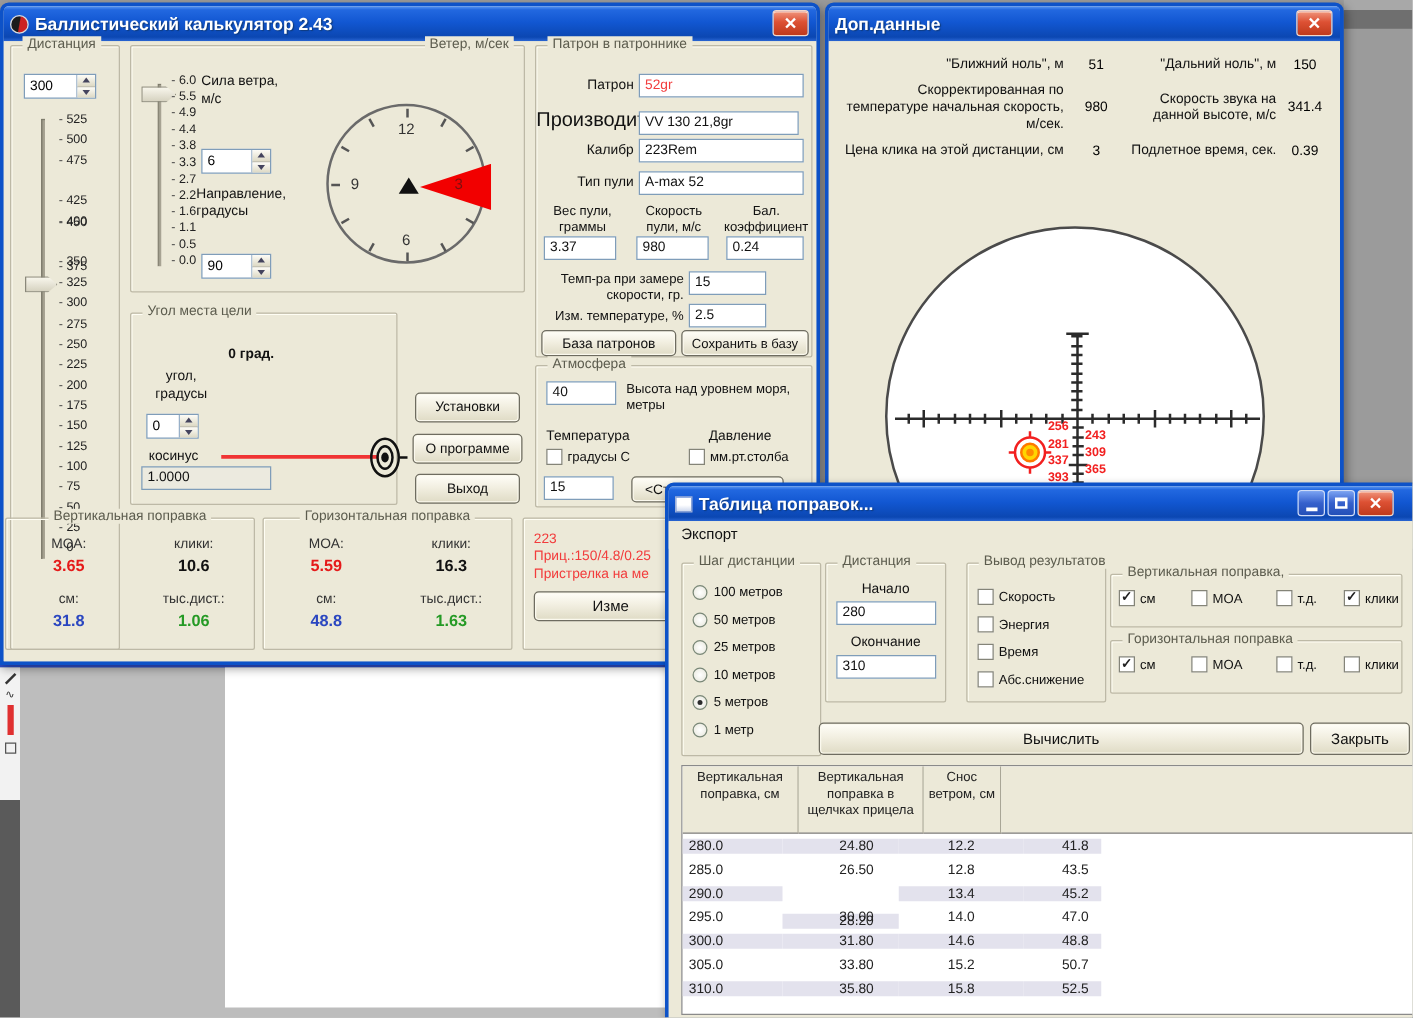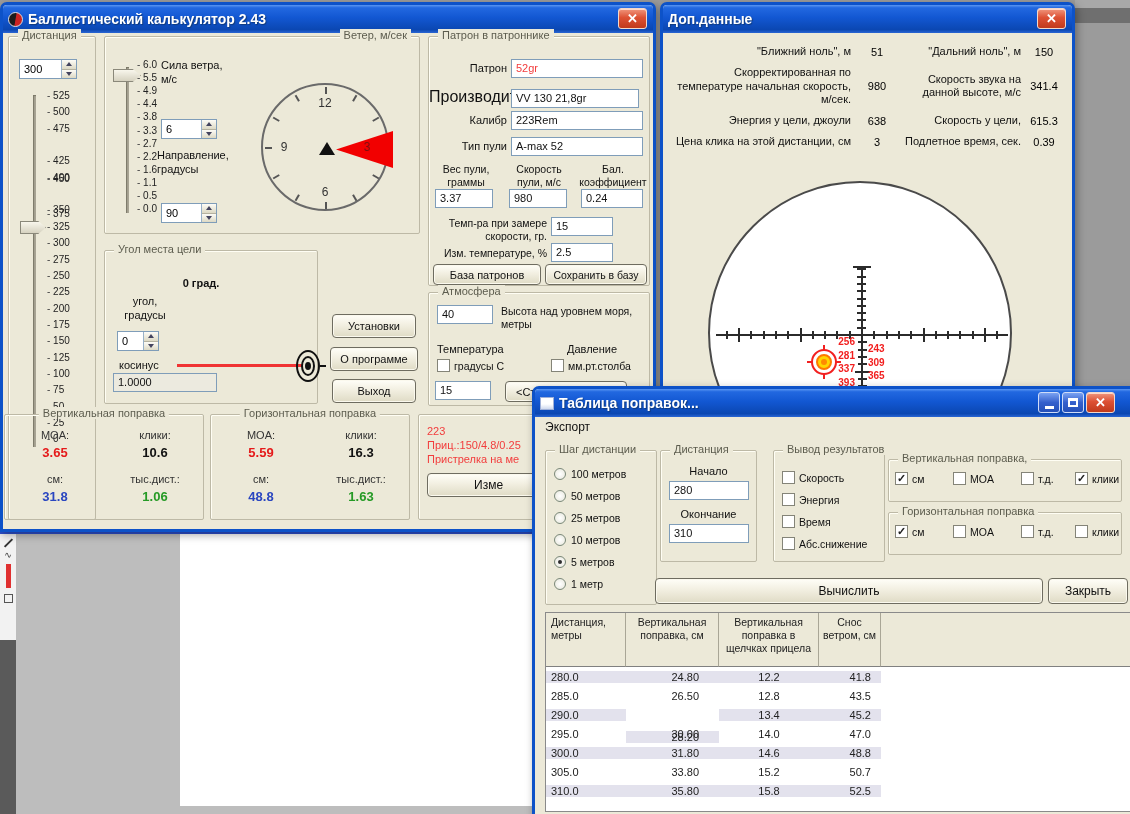--- a/index.html
+++ b/index.html
@@ -354,26 +354,20 @@
             <div class="sl sl1">"Ближний ноль", м</div>
             <div class="sv1">51</div>
             <div class="sl sl2">"Дальний ноль", м</div>
             <div class="sv2">150</div>
           </div>
           <div class="stat-row">
             <div class="sl sl1">Скорректированная по температуре начальная скорость, м/сек.</div>
             <div class="sv1">980</div>
             <div class="sl sl2">Скорость звука на данной высоте, м/с</div>
             <div class="sv2">341.4</div>
-          </div>
-          <div class="stat-row">
-            <div class="sl sl1">Энергия у цели, джоули</div>
-            <div class="sv1">638</div>
-            <div class="sl sl2">Скорость у цели,</div>
-            <div class="sv2">615.3</div>
           </div>
           <div class="stat-row">
             <div class="sl sl1">Цена клика на этой дистанции, см</div>
             <div class="sv1">3</div>
             <div class="sl sl2">Подлетное время, сек.</div>
             <div class="sv2">0.39</div>
           </div>
         </div>
       <div id="reticle">
           <div style="position: absolute; left: 6px; top: 151px; width: 292px; height: 2px; background: rgb(43, 43, 43);"></div>
@@ -565,21 +559,20 @@
               <div class="cb-lbl">клики</div>
             </div>
           </div>
       </div>
 
       <div class="btn" style="left:120px;top:161px;width:388px;height:26px;font-size:12px">Вычислить</div>
       <div class="btn" style="left:513px;top:161px;width:80px;height:26px;font-size:12px">Закрыть</div>
 
       <div id="corr-table">
         <div id="tbl-head">
-            <div class="th" style="width: 80px; text-align: left; padding-left: 5px;">Дистанция, метры</div>
             <div class="th" style="width: 93px;">Вертикальная поправка, см</div>
             <div class="th" style="width: 100px;">Вертикальная поправка в щелчках прицела</div>
             <div class="th" style="width: 62px;">Снос ветром, см</div>
             <div class="th th-fill"></div>
           </div>
         <div id="tbl-body">
             <div class="tr shade">
               <div class="td td0" style="width: 80px;">280.0</div>
               <div class="td td1" style="width: 93px;">24.80</div>
               <div class="td td2" style="width: 100px;">12.2</div>

